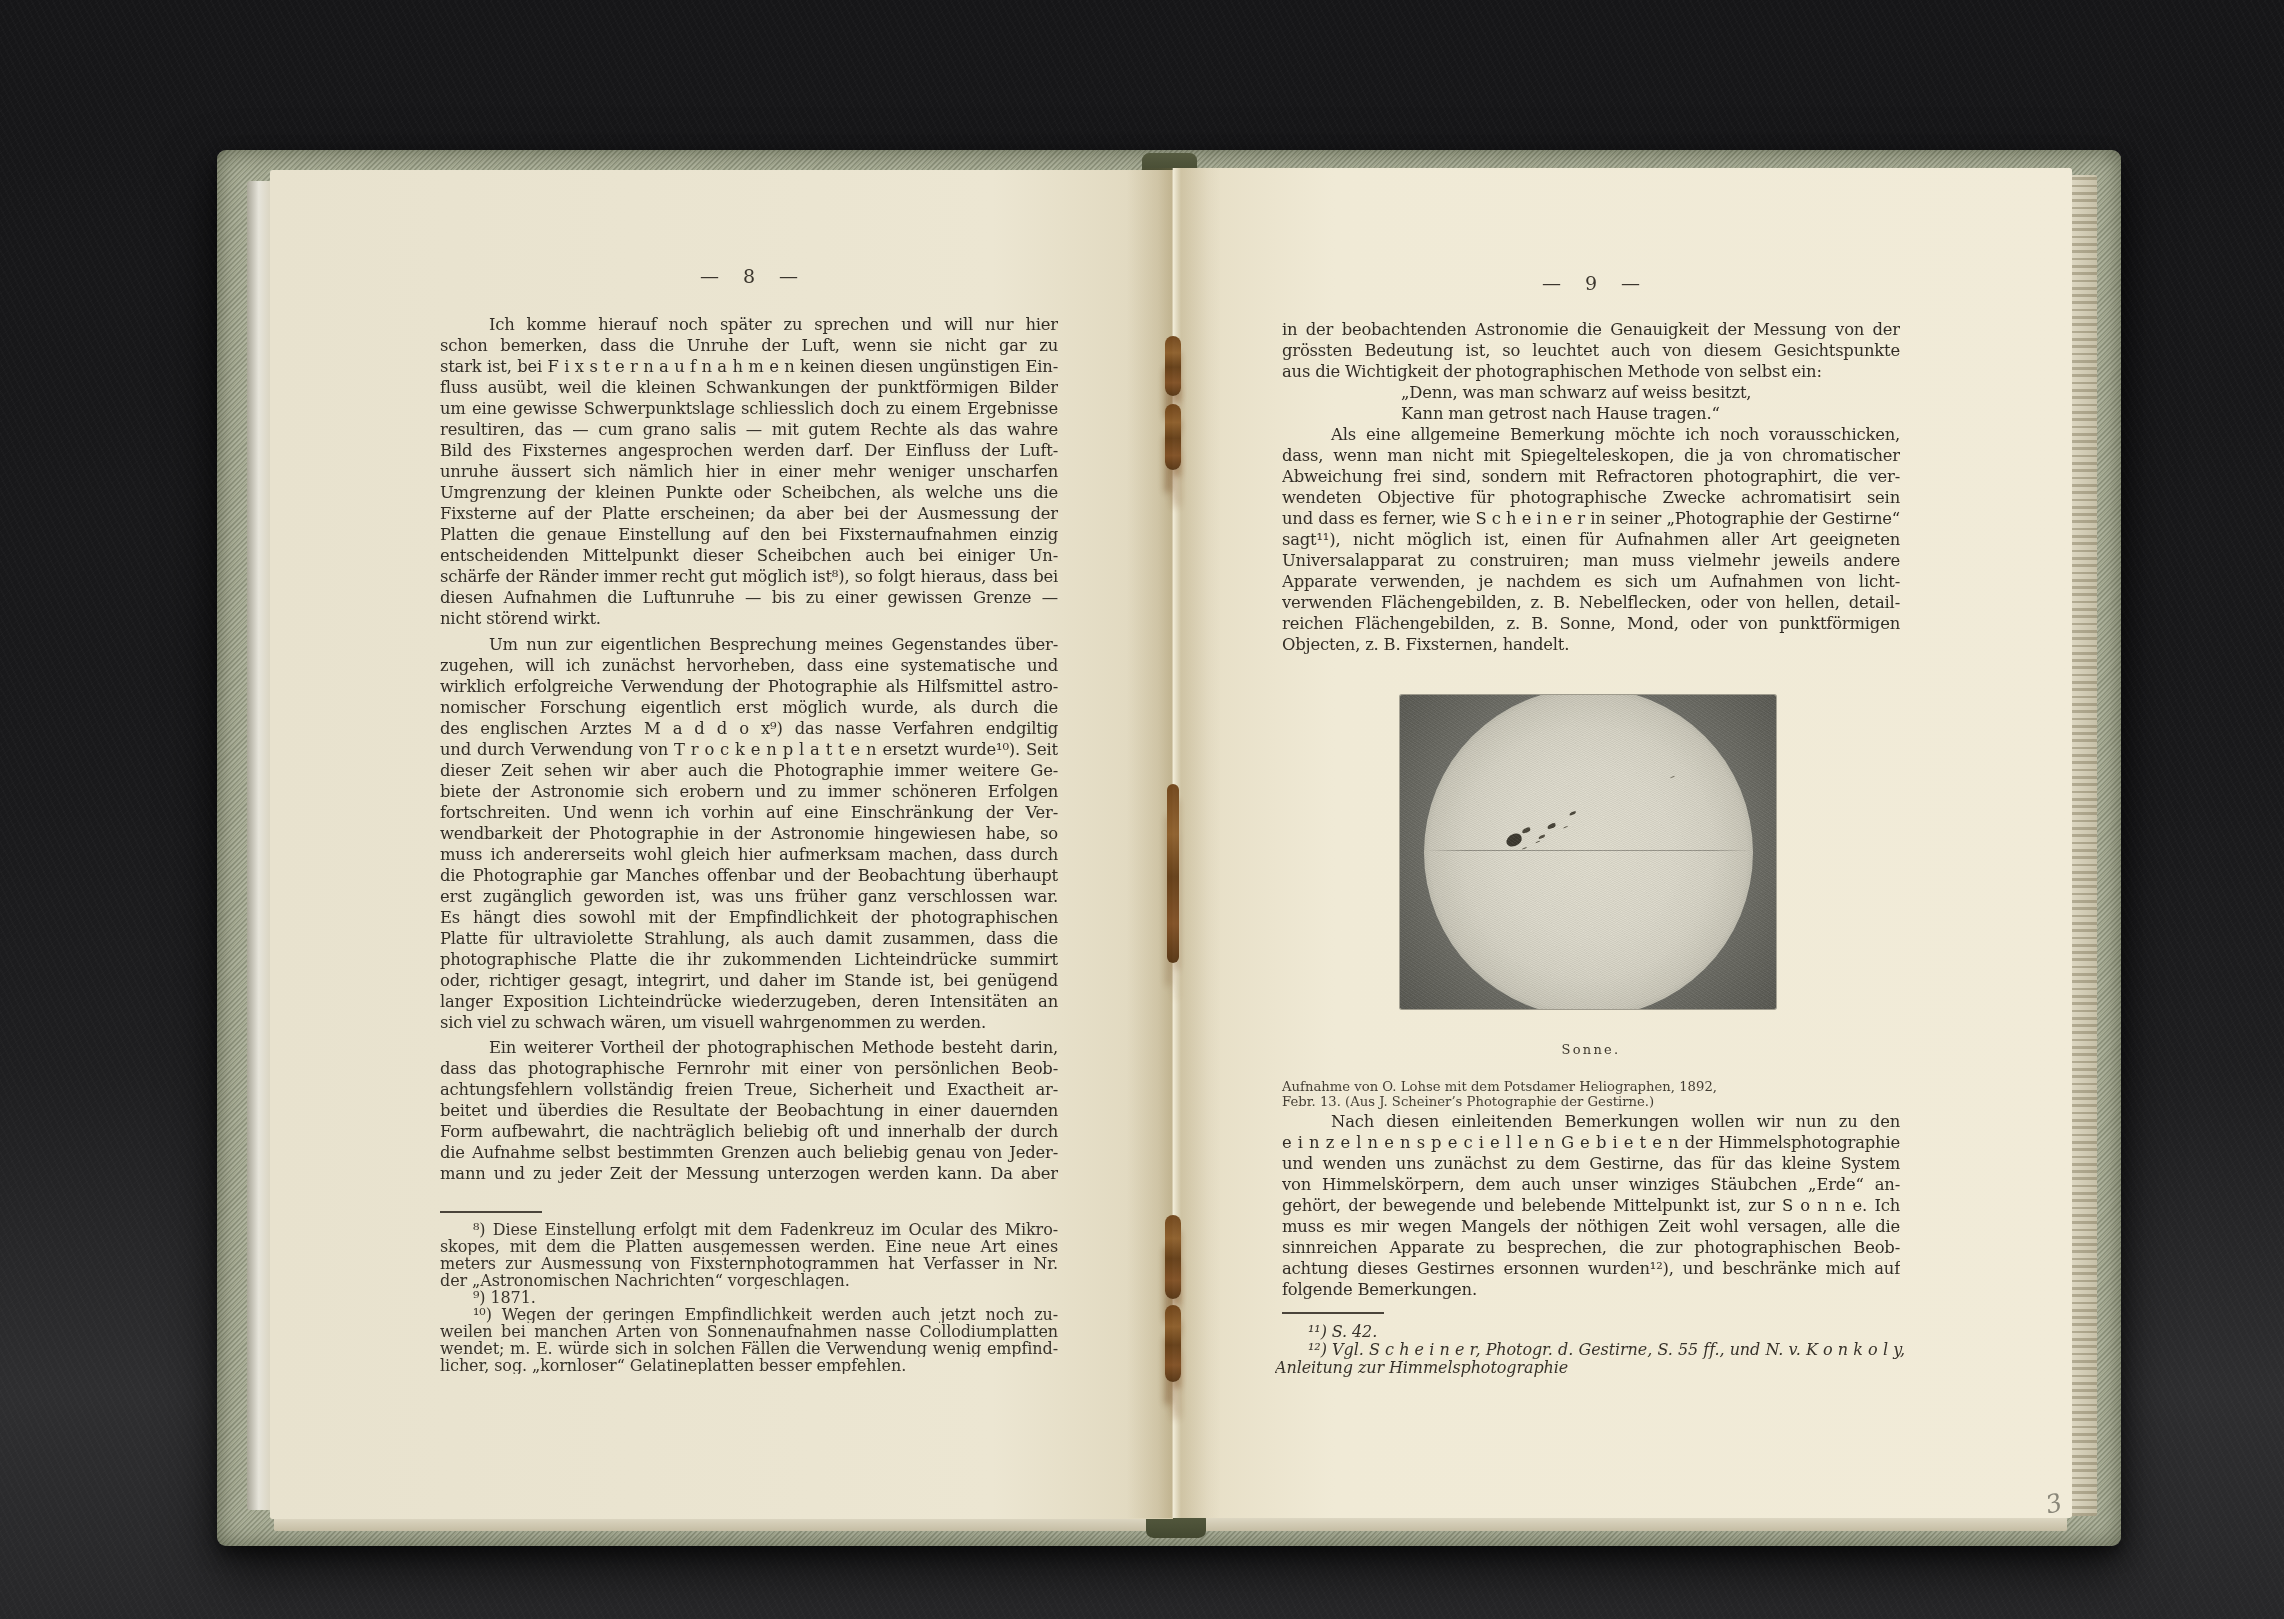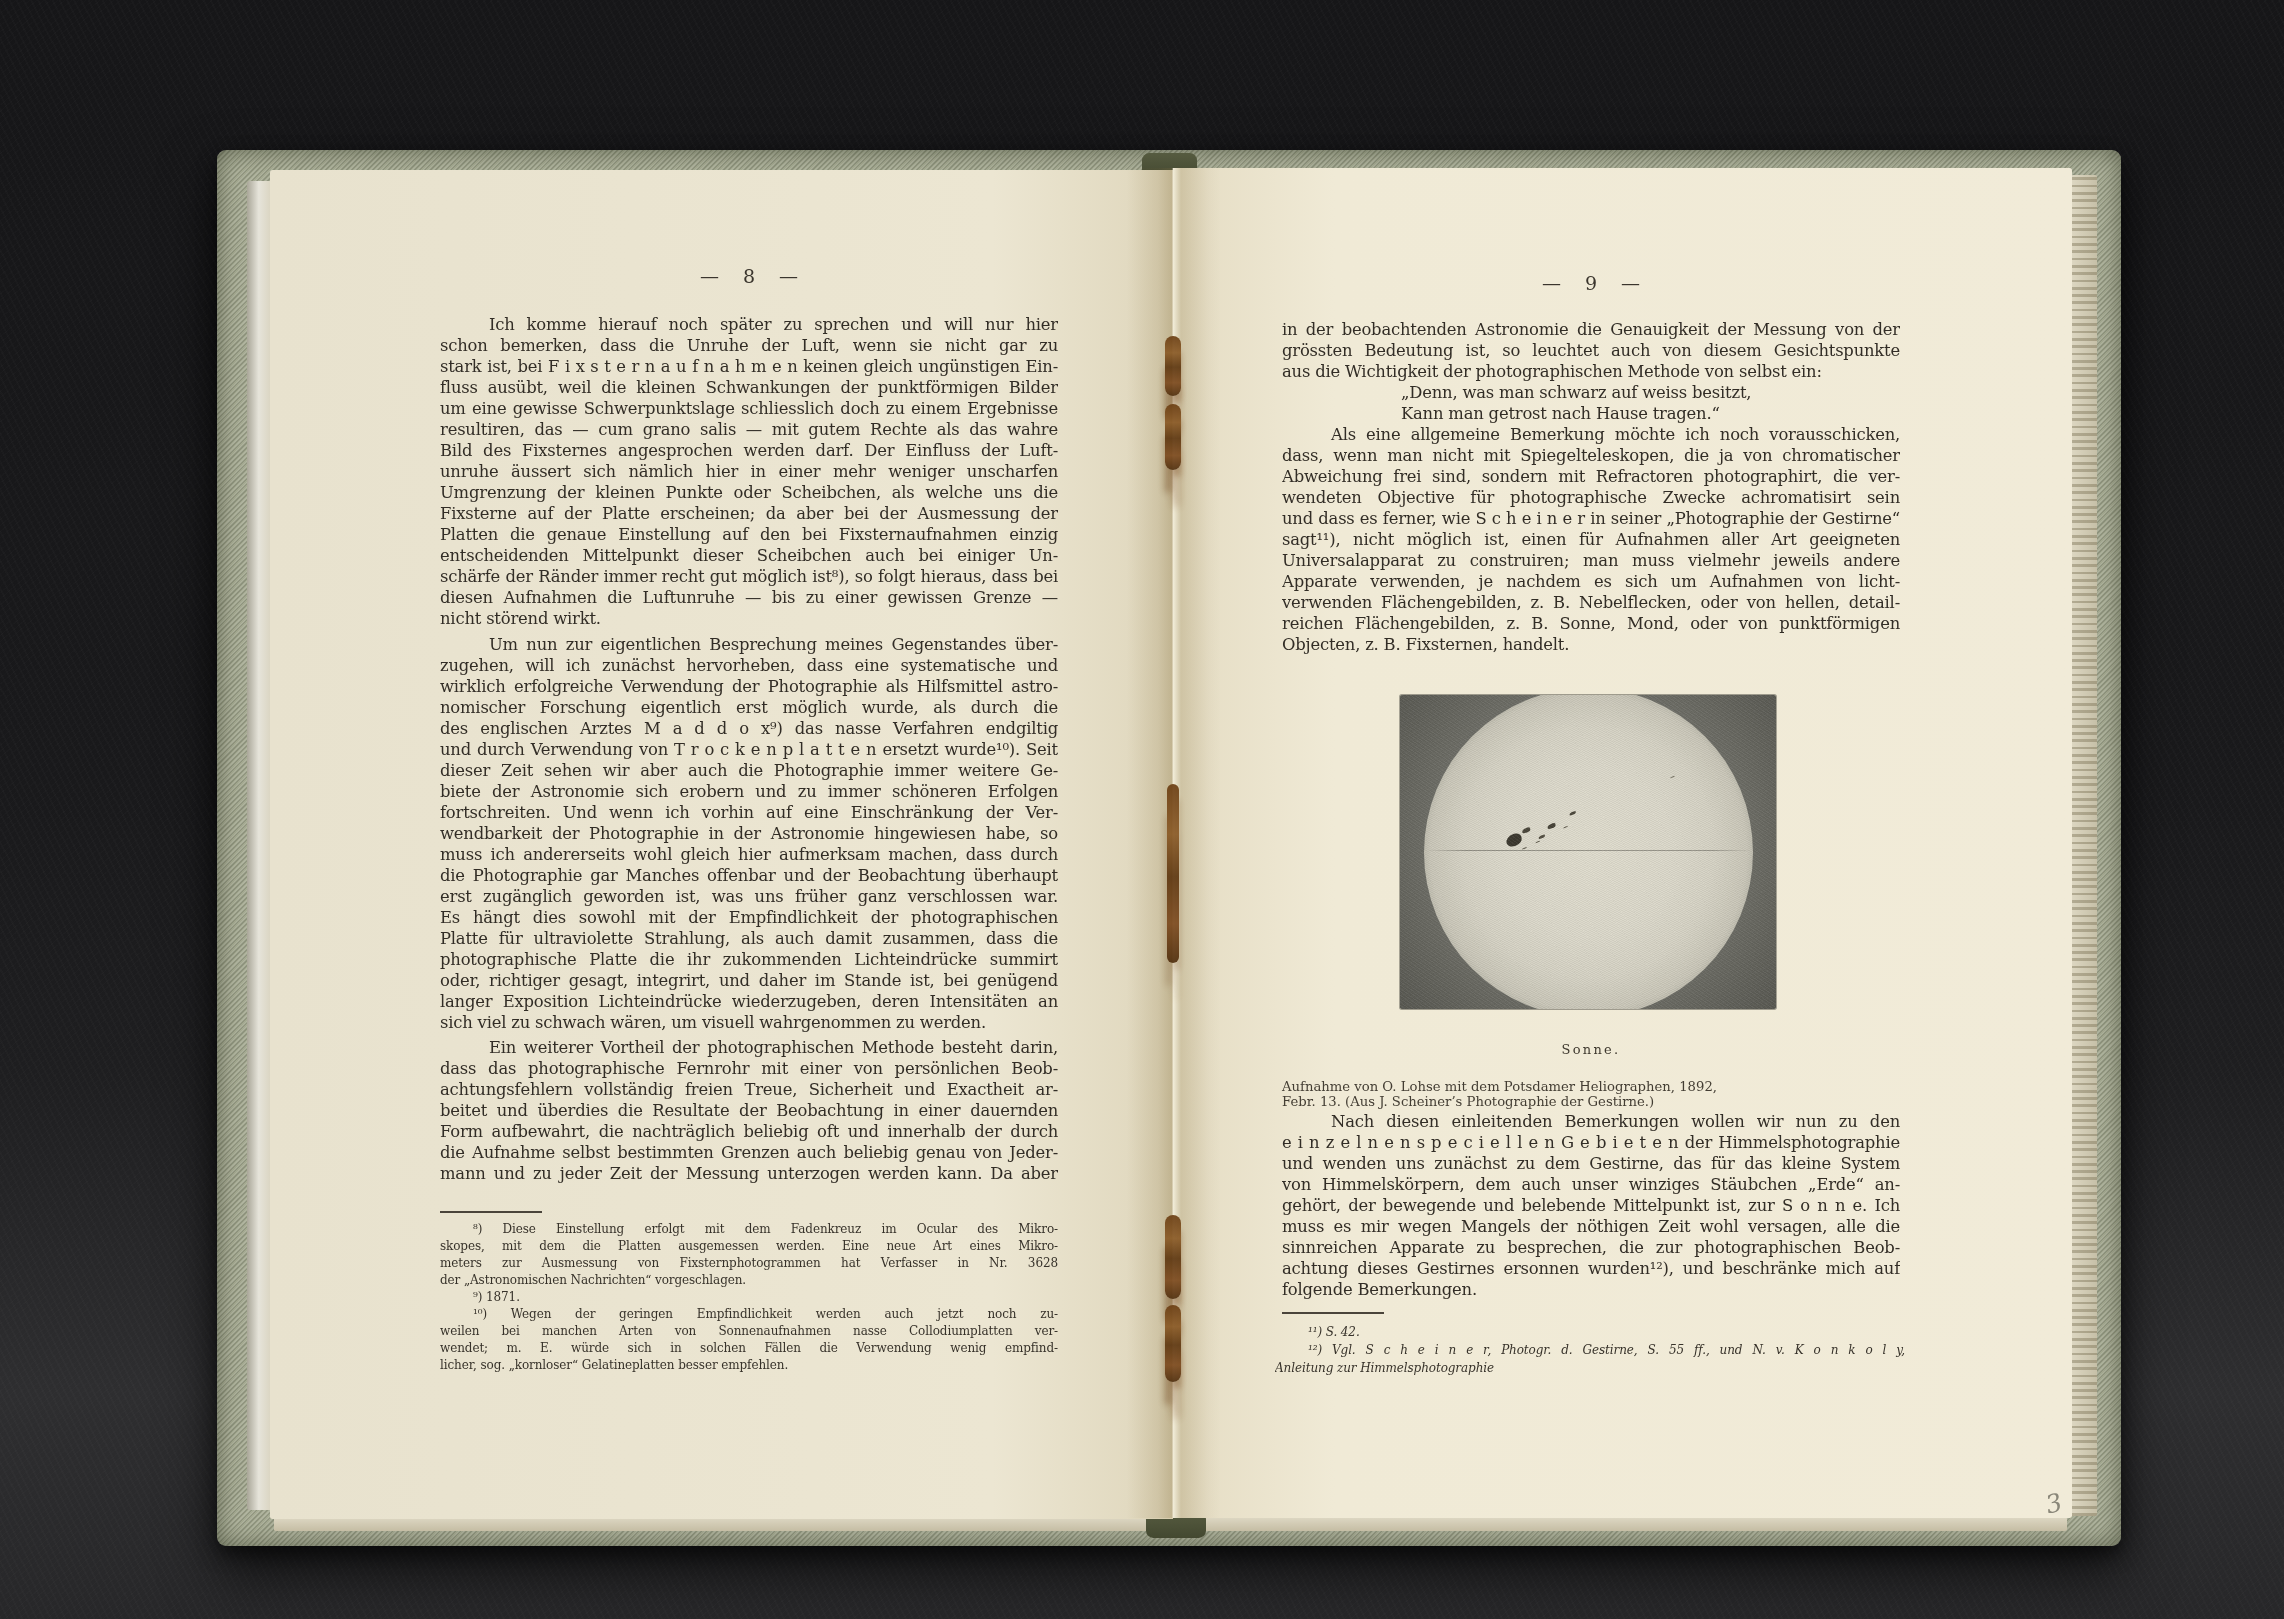--- a/index.html
+++ b/index.html
@@ -58,21 +58,21 @@
   .page-right .body-bottom{left:109px;top:943px;width:618px;}
   .tl{height:21px;line-height:21px;overflow:hidden;}
   .jl{text-align:justify;}
   .jl::after{content:"";display:inline-block;width:100%;height:0;}
   .ind{text-indent:49px;}
   .pg{margin-top:4.6px;}
   .qt{padding-left:119px;}
   .fnrule{position:absolute;height:1.8px;background:#4a443a;}
   .page-left .fnrule{left:170px;top:1041px;width:102px;}
   .page-right .fnrule{left:109px;top:1144px;width:102px;}
-  .fn{position:absolute;font-size:12px;letter-spacing:-0.1px;color:#37322a;}
+  .fn{position:absolute;font-size:16px;letter-spacing:-0.1px;color:#37322a;}
   .page-left .fn{left:170px;top:1051px;width:618px;}
   .page-left .fn .tl{height:17px;line-height:17px;}
   .page-right .fn{left:102px;top:1155px;width:630px;font-style:italic;}
   .page-right .fn .tl{height:18px;line-height:18px;}
   .fn .ind{text-indent:33px;}
   
   .photo{position:absolute;left:227px;top:527px;width:376px;height:314px;overflow:hidden;border-radius:1.8px;
     background:radial-gradient(circle at 50% 48%,#7d7d76 22%,#6f6f68 60%,#585851 100%);
     box-shadow:0 0 0 0.9px rgba(58,58,52,0.45);}
   .photo::after{content:"";position:absolute;inset:0;
@@ -109,21 +109,21 @@
 
   <div class="page page-left">
     <div class="pg-header">
       <span>—</span>
       <span>8</span>
       <span>—</span>
     </div>
     <div class="body">
         <div class="tl jl ind">Ich komme hierauf noch später zu sprechen und will nur hier</div>
         <div class="tl jl">schon bemerken, dass die Unruhe der Luft, wenn sie nicht gar zu</div>
-        <div class="tl jl">stark ist, bei F i x s t e r n a u f n a h m e n keinen gleich ungünstigen Ein-</div>
+        <div class="tl jl">stark ist, bei F i x s t e r n a u f n a h m e n keinen diesen ungünstigen Ein-</div>
         <div class="tl jl">fluss ausübt, weil die kleinen Schwankungen der punktförmigen Bilder</div>
         <div class="tl jl">um eine gewisse Schwerpunktslage schliesslich doch zu einem Ergebnisse</div>
         <div class="tl jl">resultiren, das — cum grano salis — mit gutem Rechte als das wahre</div>
         <div class="tl jl">Bild des Fixsternes angesprochen werden darf. Der Einfluss der Luft-</div>
         <div class="tl jl">unruhe äussert sich nämlich hier in einer mehr weniger unscharfen</div>
         <div class="tl jl">Umgrenzung der kleinen Punkte oder Scheibchen, als welche uns die</div>
         <div class="tl jl">Fixsterne auf der Platte erscheinen; da aber bei der Ausmessung der</div>
         <div class="tl jl">Platten die genaue Einstellung auf den bei Fixsternaufnahmen einzig</div>
         <div class="tl jl">entscheidenden Mittelpunkt dieser Scheibchen auch bei einiger Un-</div>
         <div class="tl jl">schärfe der Ränder immer recht gut möglich ist⁸), so folgt hieraus, dass bei</div>

